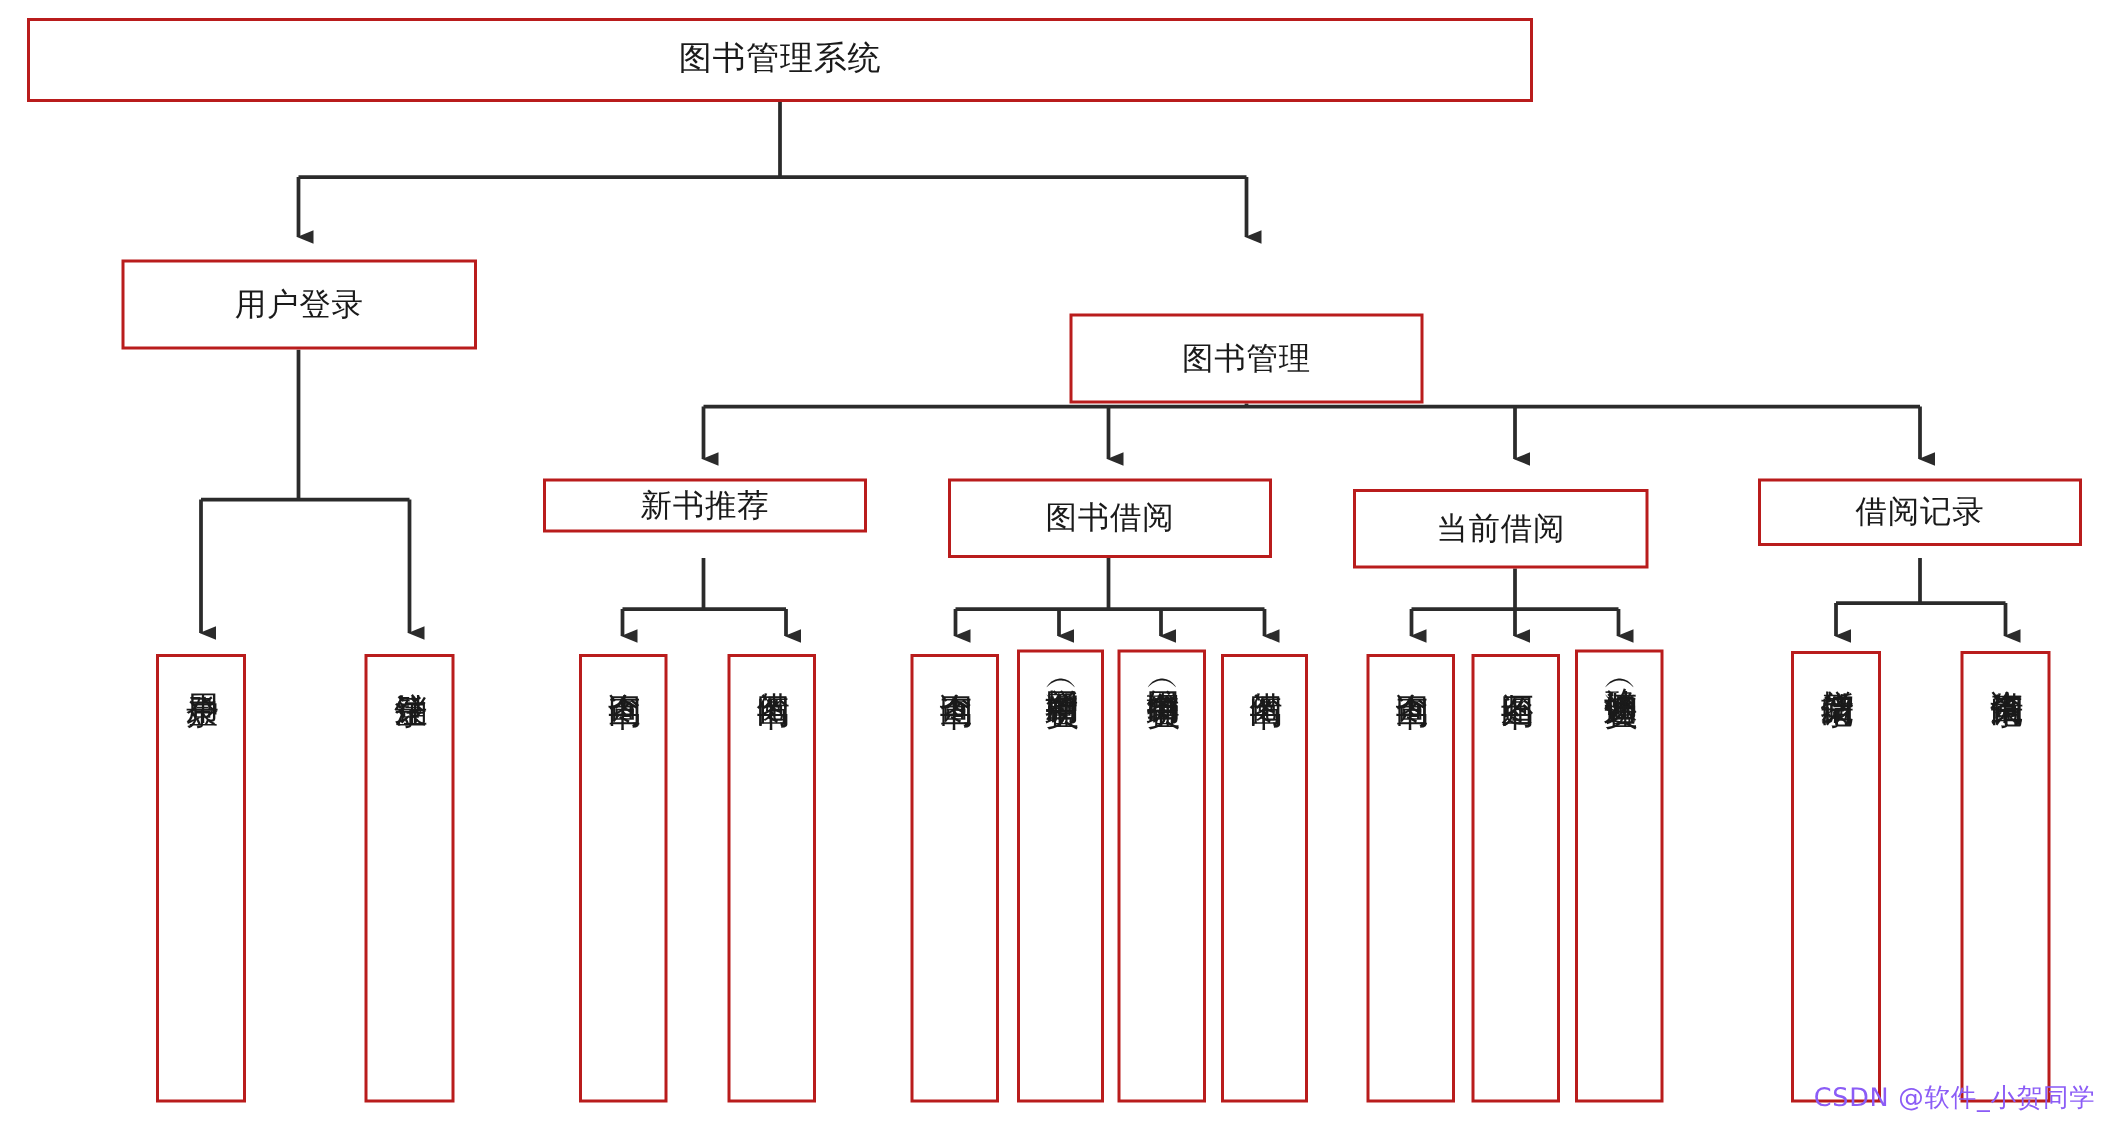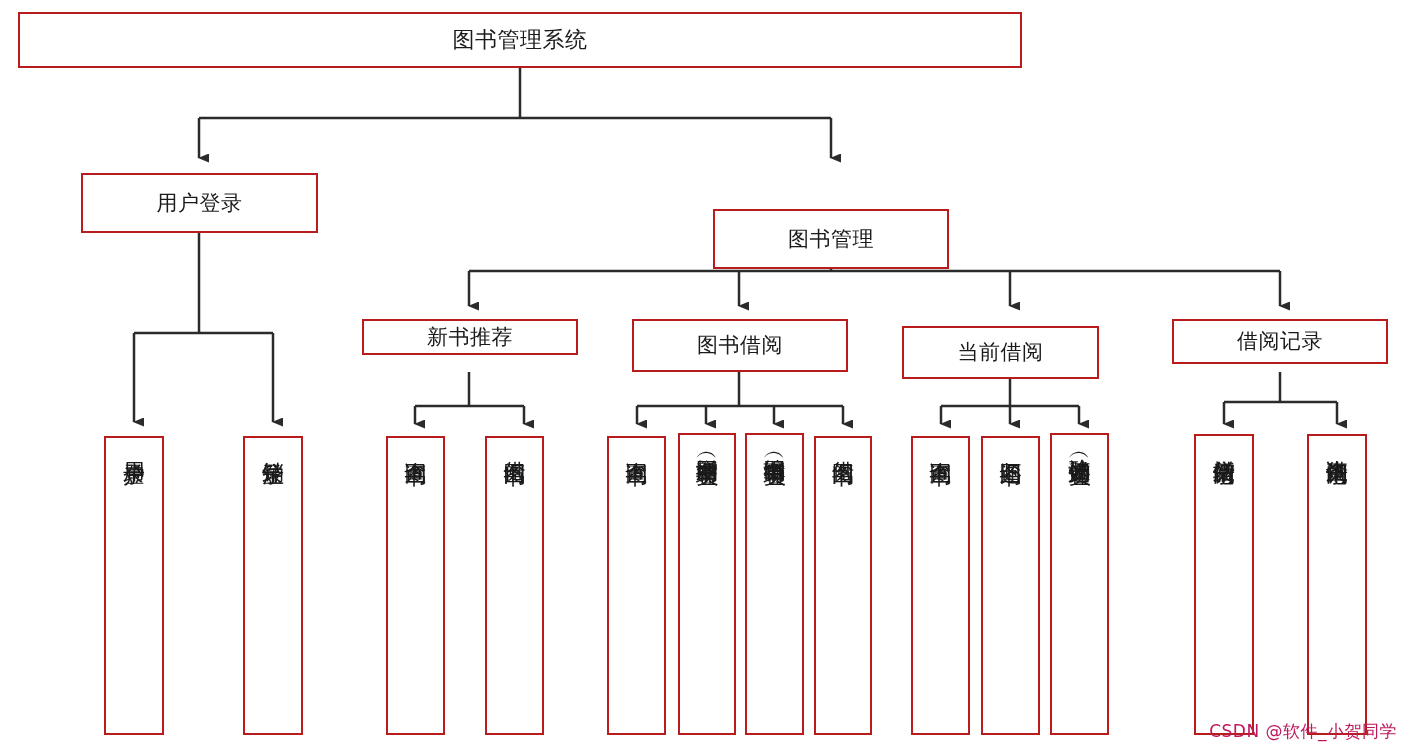--- a/index.html
+++ b/index.html
@@ -63,21 +63,21 @@
     max-height: 284px;
   }
   .node.vertical.tall .node-label {
     max-height: 292px;
   }
   #watermark {
     position: absolute;
     right: 8px;
     bottom: 4px;
     font-size: 17px;
-    color: #be185d;
+    color: #8b5cf6;
     letter-spacing: 0.5px;
     z-index: 5;
     white-space: nowrap;
     font-family: "DejaVu Sans", "Liberation Sans", sans-serif;
   }
 </style>
 </head>
 <body>
 
 <div id="diagram-root">

